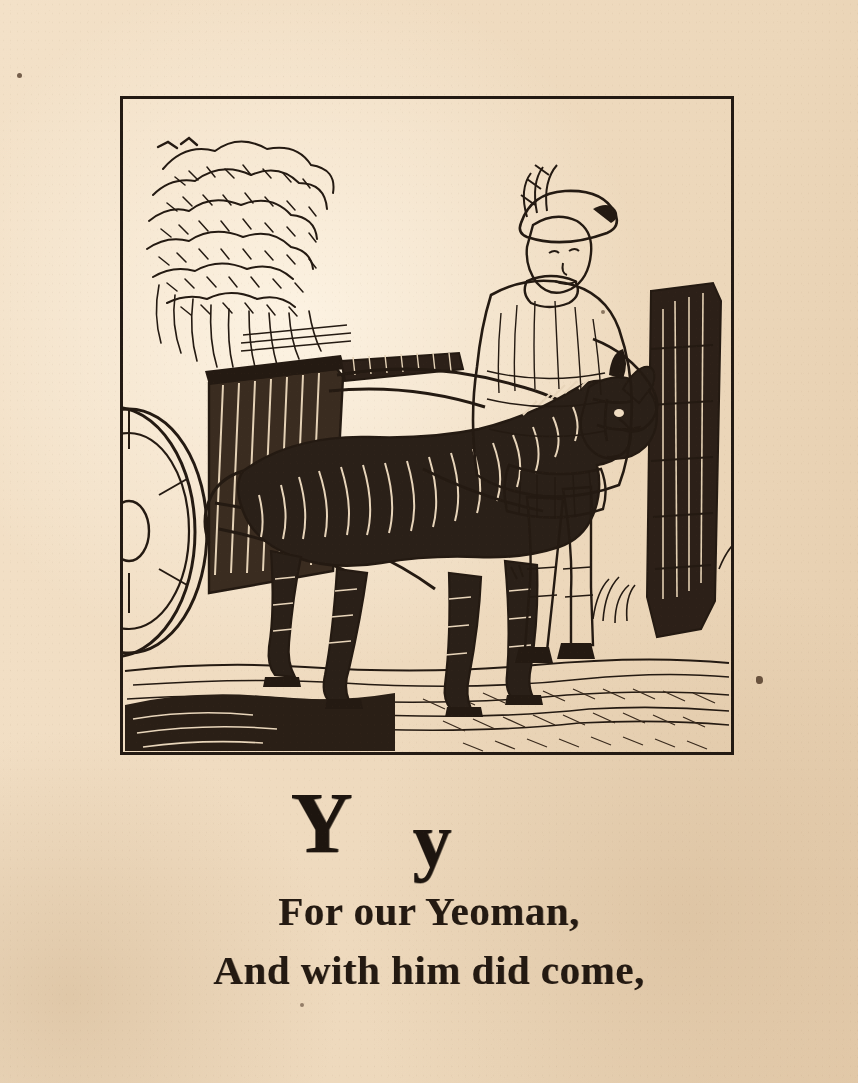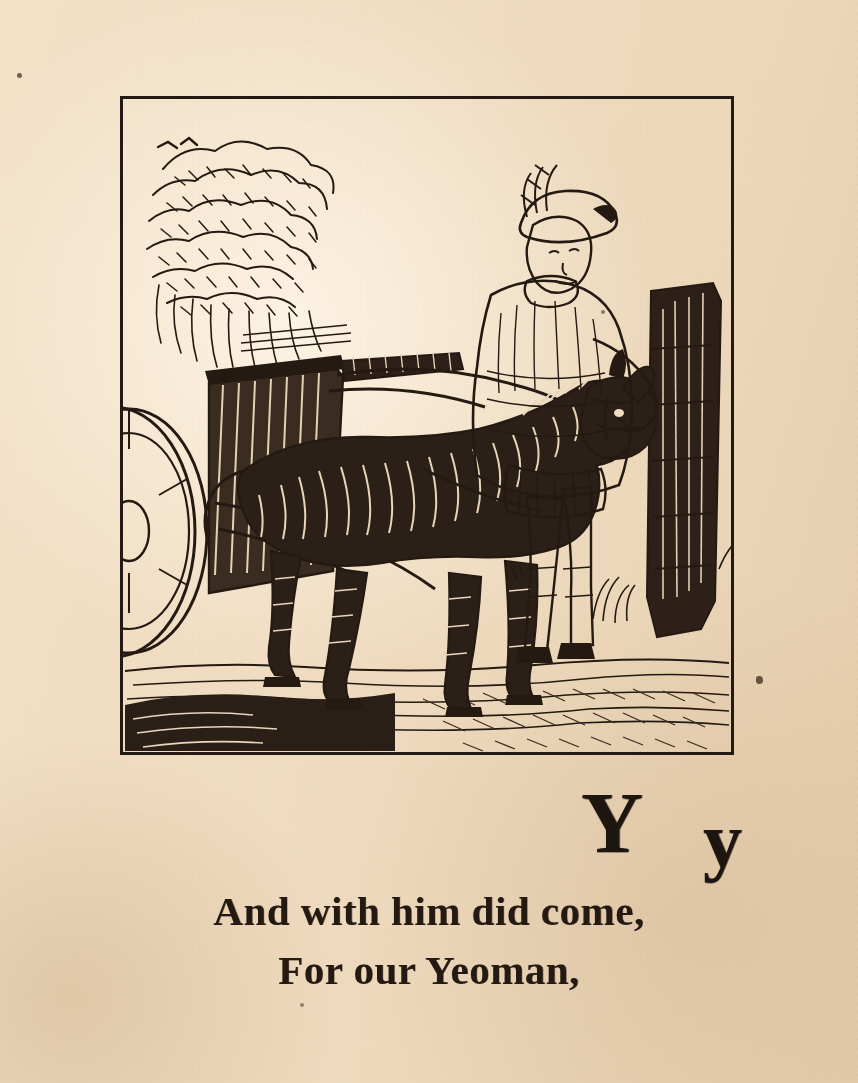--- a/index.html
+++ b/index.html
@@ -64,21 +64,21 @@
     overflow: hidden;
   }
   .plate svg { display: block; }
 
   
   .letters {
     position: absolute;
     left: 0;
     top: 780px;
     width: 742px;
-    text-align: right;
+    text-align: center;
     color: #1d150f;
     line-height: 1;
   }
   .letters .cap {
     font-family: "Liberation Serif", serif;
     font-weight: bold;
     font-size: 86px;
     letter-spacing: 2px;
     text-shadow: 1px 0 0 rgba(29,21,15,0.55), 0 1px 0 rgba(29,21,15,0.35);
   }
@@ -340,17 +340,17 @@
       </g>
 
     </svg>
   </div>
 
   <div class="letters">
     <span class="cap">Y</span><span class="low">y</span>
   </div>
 
   <div class="verse">
+    <div class="line">For our Yeoman,</div>
     <div class="line">And with him did come,</div>
-    <div class="line">For our Yeoman,</div>
   </div>
 
 </div>
 
 </body></html>

